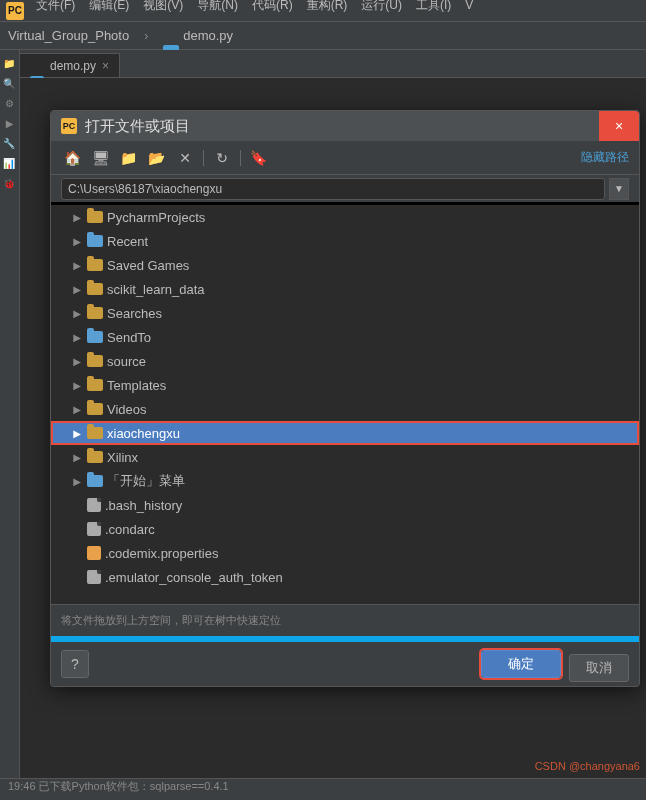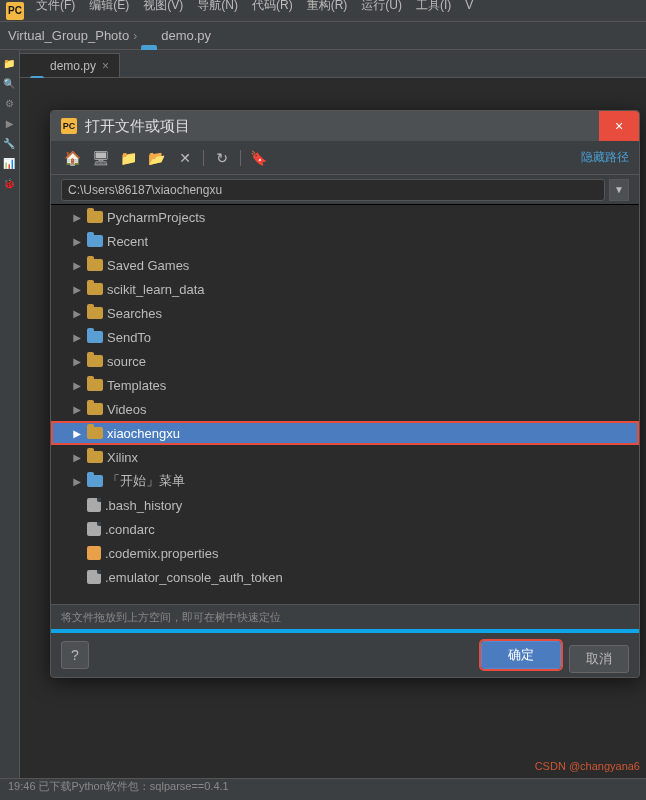--- a/index.html
+++ b/index.html
@@ -48,21 +48,21 @@
       white-space: nowrap;
     }
 
     
     .breadcrumb-bar {
       background: #3c3f41;
       height: 28px;
       display: flex;
       align-items: center;
       padding: 0 8px;
-      gap: 4px;
+      gap: 15px;
       border-bottom: 1px solid #555;
     }
     .breadcrumb-text {
       font-size: 13px;
       color: #bbbbbb;
     }
     .breadcrumb-sep {
       color: #888;
       font-size: 12px;
     }
@@ -236,21 +236,21 @@
       white-space: nowrap;
     }
 
     
     .path-bar {
       height: 30px;
       padding: 0 10px;
       display: flex;
       align-items: center;
       gap: 4px;
-      border-bottom: 1px solid #000000;
+      border-bottom: 3px solid #000000;
     }
     .path-input {
       flex: 1;
       height: 22px;
       background: #2b2b2b;
       border: 1px solid #555;
       border-radius: 3px;
       color: #bbbbbb;
       font-size: 12px;
       padding: 0 6px;
@@ -360,26 +360,26 @@
 
     
     .tree-item.selected-red {
       background: #4a7cbf;
       outline: 2px solid #e74c3c;
       outline-offset: -2px;
     }
 
     
     .dialog-hint {
-      height: 28px;
+      height: 37px;
       background: #3c3f41;
       display: flex;
       align-items: center;
       padding: 0 10px;
-      border-bottom: 4px solid #0ea5e9;
+      border-bottom: 6px solid #0ea5e9;
     }
     .hint-text {
       font-size: 11px;
       color: #888;
     }
 
     
     .dialog-footer {
       height: 44px;
       background: #3c3f41;

